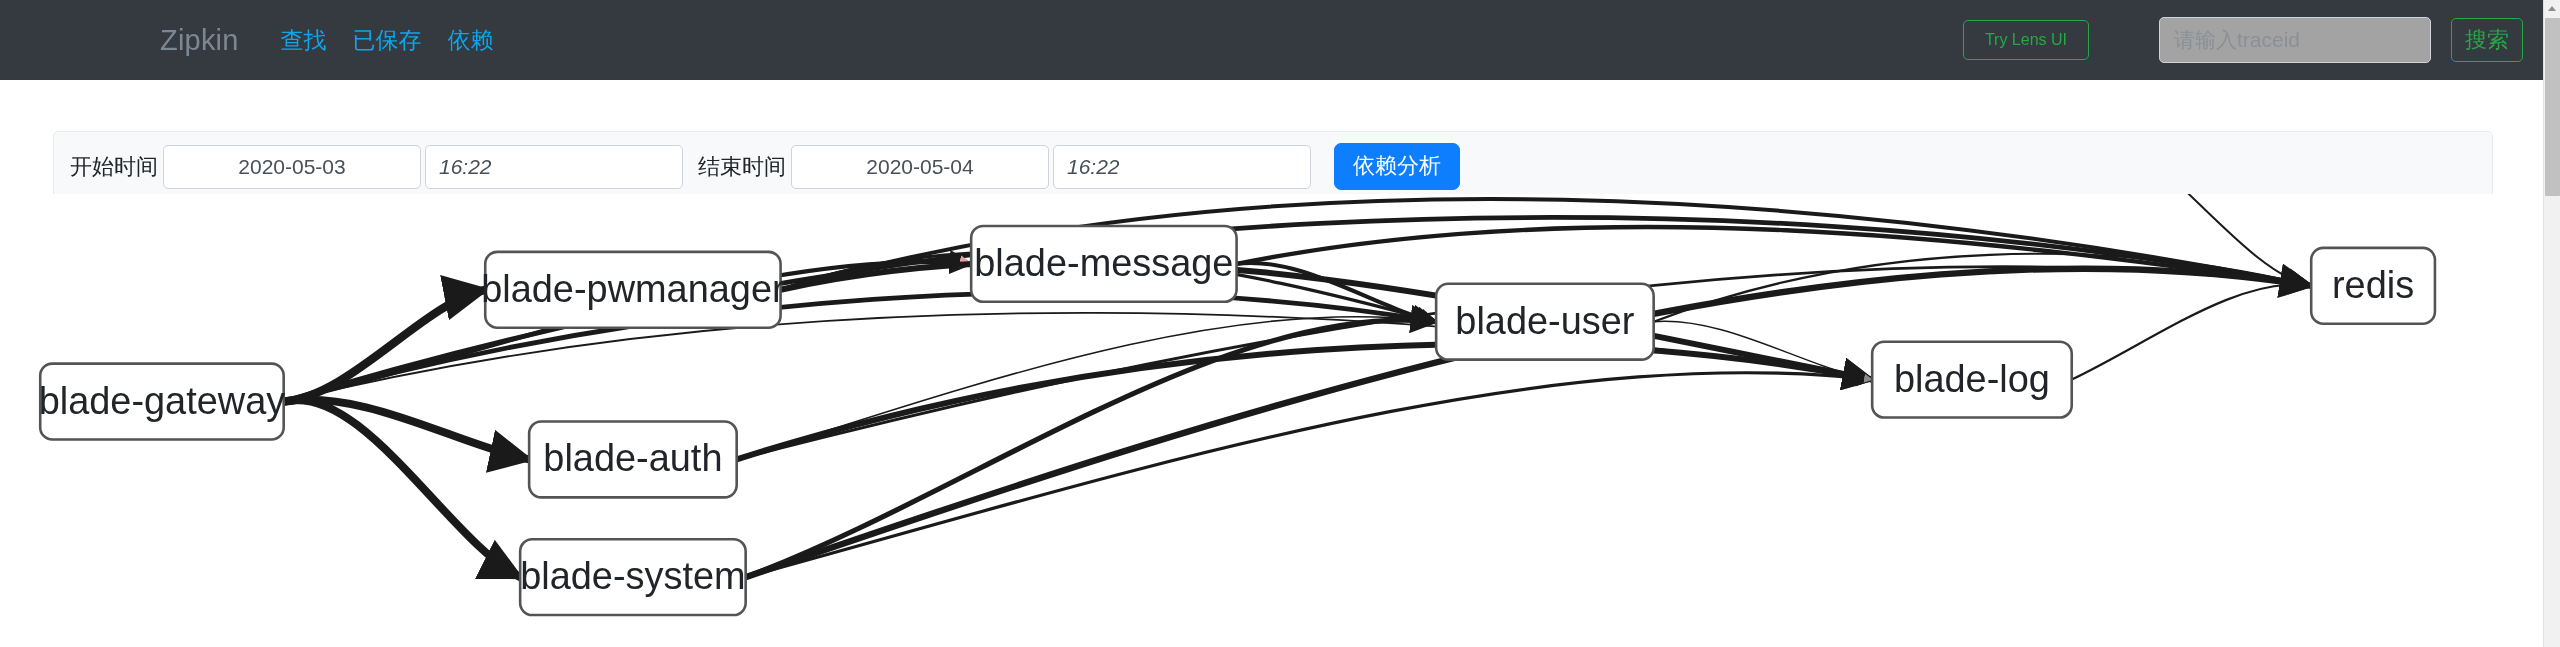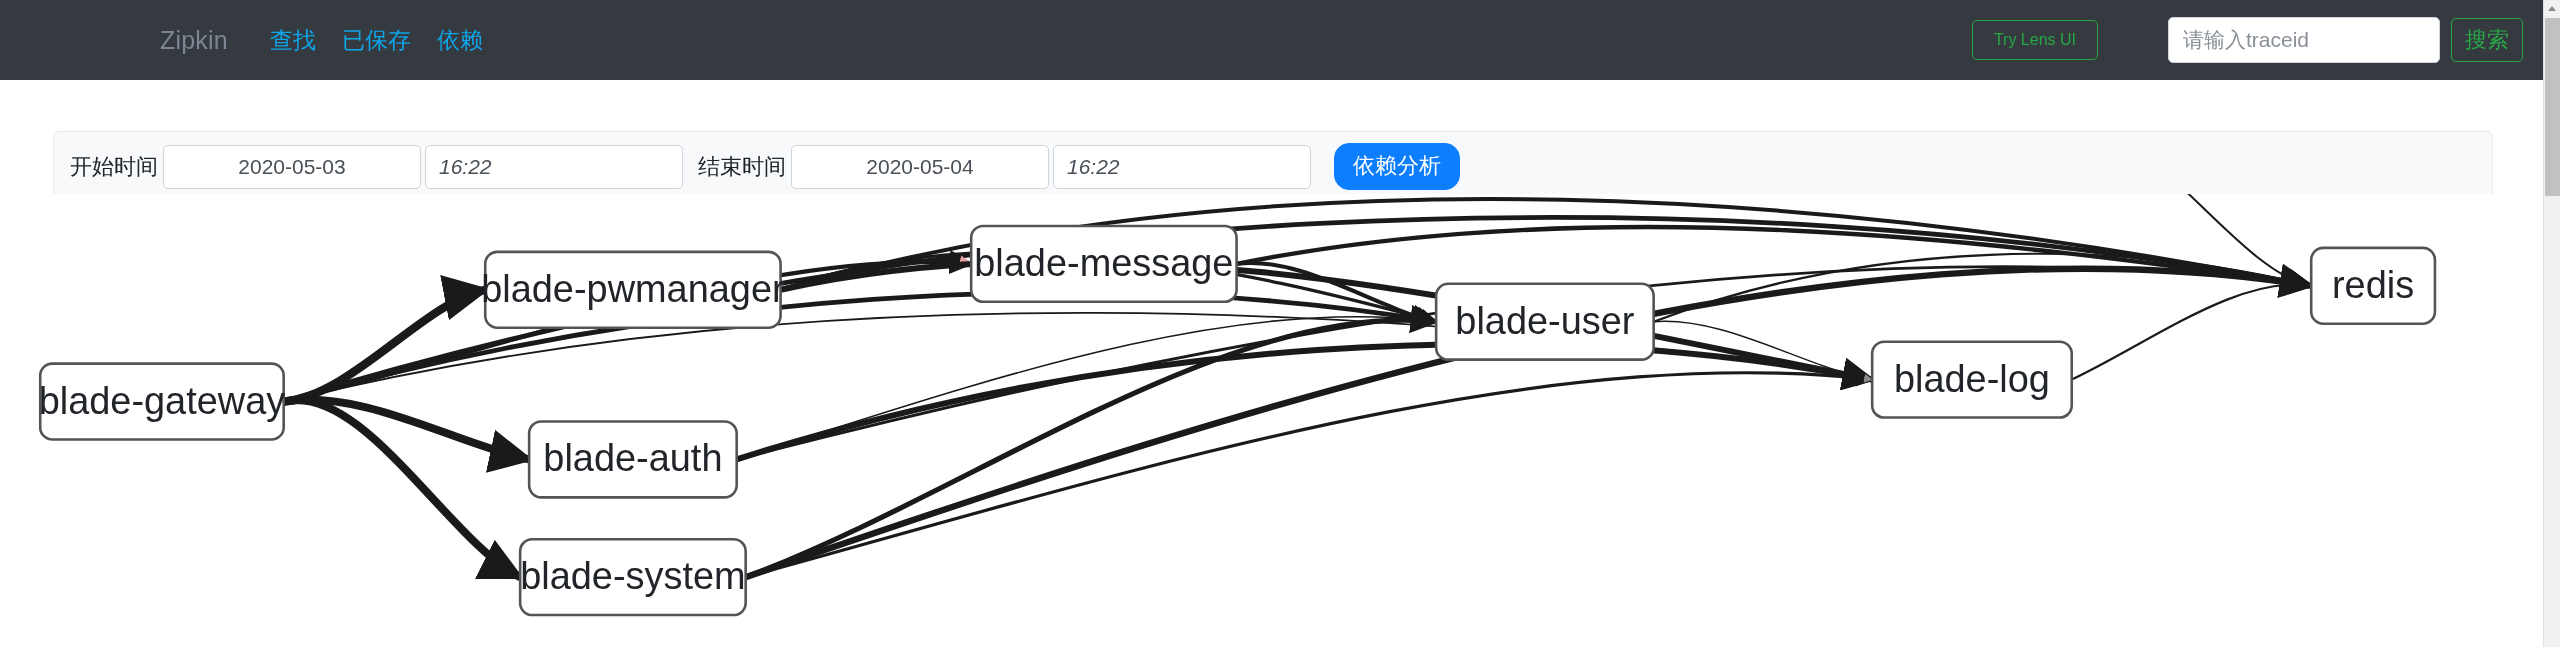--- a/index.html
+++ b/index.html
@@ -16,21 +16,21 @@
   
   .navbar {
     position: absolute; top: 0; left: 0;
     width: 2543px; height: 80px;
     background: #343a40;
     display: flex; align-items: center;
   }
   .nav-brand {
     margin-left: 160px;
     color: #7d8793;
-    font-size: 25px;
+    font-size: 29px;
     letter-spacing: .2px;
     white-space: nowrap;
     cursor: pointer;
   }
   .nav-links { display: flex; align-items: center; margin-left: 42px; }
   .nav-link {
     color: #0ea5e9;
     font-size: 23px;
     margin-right: 26px;
     white-space: nowrap;
@@ -51,30 +51,30 @@
     line-height: 1.1;
     white-space: nowrap;
     cursor: pointer;
     font-family: inherit;
   }
   .trace-input {
     margin-left: 70px;
     width: 272px; height: 46px;
     border: 1px solid #ced4da;
     border-radius: 5px;
-    background: #ffffff;
+    background: #a3a3a3;
     font-size: 21px;
     color: #495057;
     padding: 0 14px;
     outline: none;
     font-family: inherit;
   }
   .trace-input::placeholder { color: #8a9097; }
   .search-btn {
-    margin-left: 11px;
+    margin-left: 20px;
     border: 1px solid #28a745;
     color: #28a745;
     background: transparent;
     border-radius: 5px;
     font-size: 22px;
     padding: 9px 13px;
     line-height: 1.1;
     white-space: nowrap;
     cursor: pointer;
     font-family: inherit;
@@ -109,21 +109,21 @@
     font-family: inherit;
   }
   .f-date { width: 258px; text-align: center; }
   .f-time { width: 258px; margin-left: 4px; font-style: italic; }
   .filter-label.second { margin-left: 15px; }
   .analyze-btn {
     margin-left: 23px;
     background: #0d7efd;
     border: 1px solid #0d7efd;
     color: #fff;
-    border-radius: 15px;
+    border-radius: 7px;
     font-size: 22px;
     padding: 10px 18px;
     line-height: 1.1;
     white-space: nowrap;
     cursor: pointer;
     font-family: inherit;
   }
 
   
   .graph-wrap {

